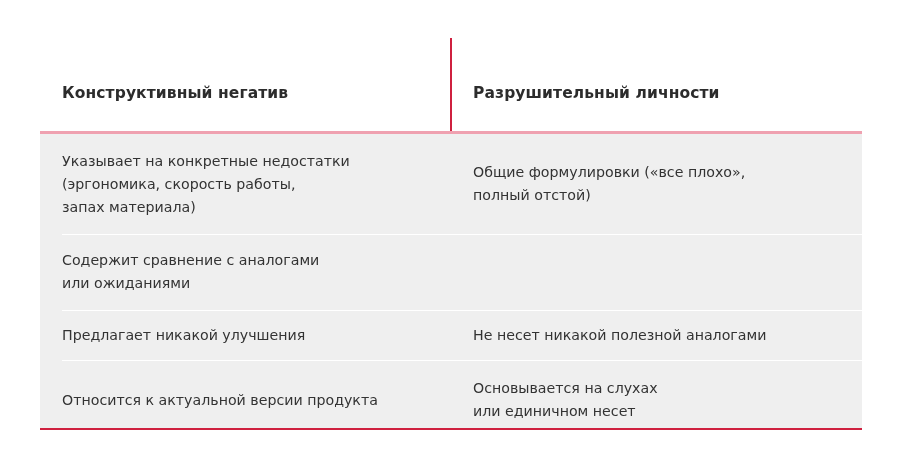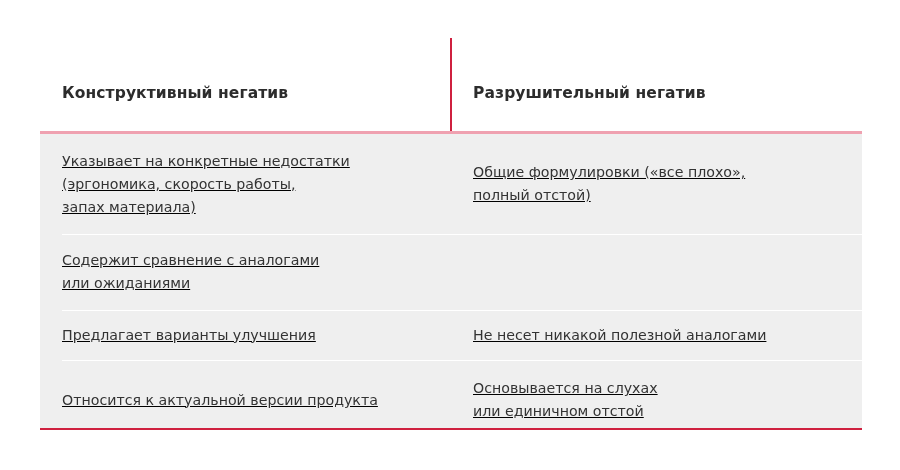--- a/index.html
+++ b/index.html
@@ -75,21 +75,20 @@
     width: 822px;
     height: 294px;
     background: #efefef;
     box-sizing: border-box;
   }
 
   .row {
     display: flex;
     box-sizing: border-box;
     position: relative;
-    text-decoration: underline;
   }
   .row + .row::before {
     content: "";
     position: absolute;
     left: 22px;
     right: 0;
     top: 0;
     height: 1px;
     background: #ffffff;
   }
@@ -129,21 +128,21 @@
 
 <div class="comparison-wrap">
 
   <div class="col-divider"></div>
 
   <div class="table-head">
     <div class="head-cell">
       <span class="head-label">Конструктивный негатив</span>
     </div>
     <div class="head-cell">
-      <span class="head-label">Разрушительный негатив</span>
+      <span class="head-label">Разрушительный личности</span>
     </div>
   </div>
 
   <div class="head-rule"></div>
 
   <div class="table-body">
 
     <div class="row row-tall">
       <div class="cell">
         <span class="cell-text">Указывает на конкретные недостатки
@@ -158,34 +157,34 @@
 
     <div class="row row-mid">
       <div class="cell">
         <span class="cell-text">Содержит сравнение с аналогами
 или ожиданиями</span>
       </div>
     </div>
 
     <div class="row row-short">
       <div class="cell">
-        <span class="cell-text">Предлагает варианты улучшения</span>
+        <span class="cell-text">Предлагает никакой улучшения</span>
       </div>
       <div class="cell">
         <span class="cell-text">Не несет никакой полезной аналогами</span>
       </div>
     </div>
 
     <div class="row row-last">
       <div class="cell">
         <span class="cell-text">Относится к актуальной версии продукта</span>
       </div>
       <div class="cell">
         <span class="cell-text">Основывается на слухах
-или единичном отстой</span>
+или единичном несет</span>
       </div>
     </div>
 
   </div>
 
   <div class="bottom-rule"></div>
 
 </div>
 
 </body></html>

